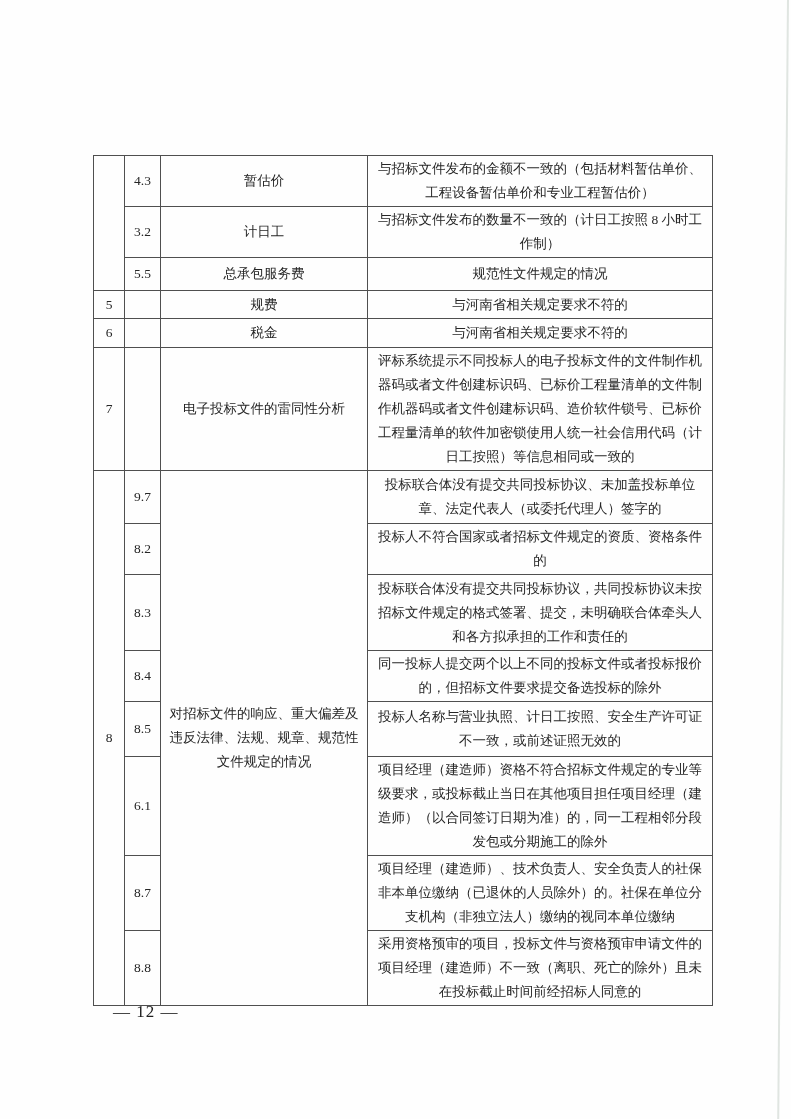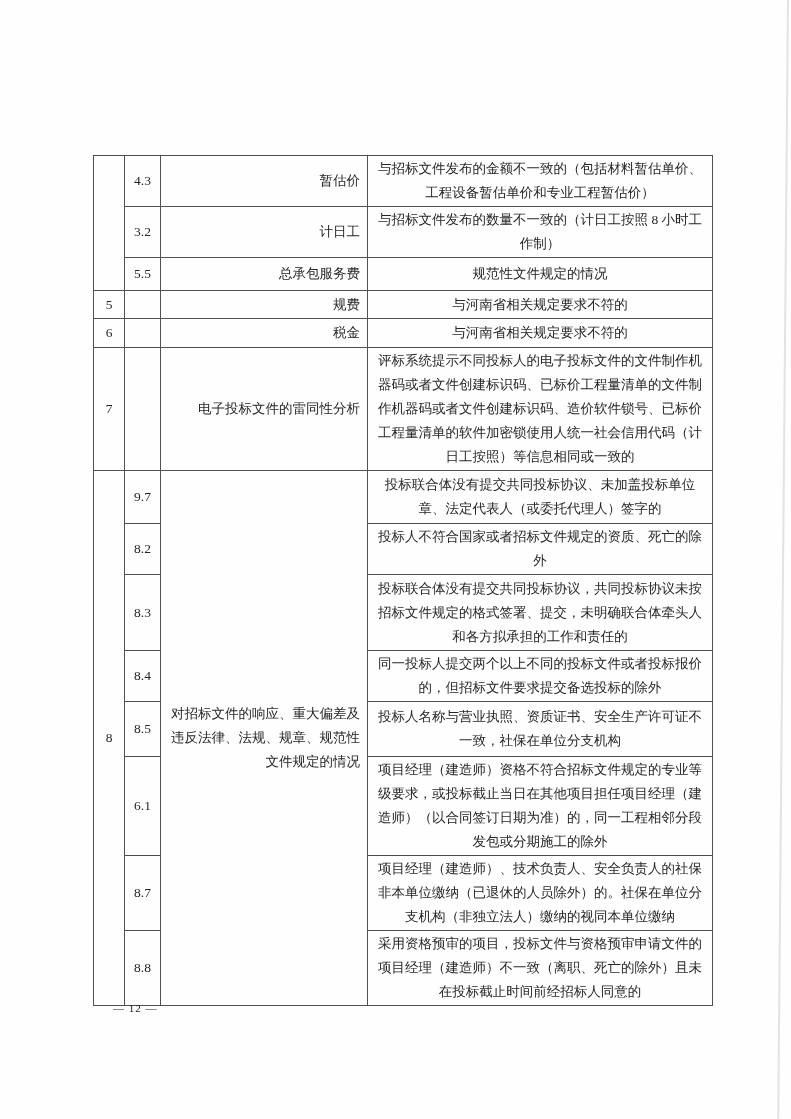--- a/index.html
+++ b/index.html
@@ -17,25 +17,25 @@
     border-collapse:collapse;table-layout:fixed;
   }
   table.review td{
     border:1.5px solid #4f4f4f;
     vertical-align:middle;
     font-size:13.5px;line-height:24px;
     padding:1px 7px;
     overflow:hidden;
   }
   td.num{text-align:center;padding:1px 2px;font-size:13.5px;}
-  td.name{text-align:right;}
+  td.name{text-align:center;}
   td.desc{text-align:center;}
   .page-num{
     position:absolute;left:113px;top:1002px;
-    font-size:11px;letter-spacing:1px;color:#1e1e1e;
+    font-size:17px;letter-spacing:1px;color:#1e1e1e;
     font-family:"Liberation Serif","DejaVu Serif",serif;
   }
 </style>
 </head>
 <body>
 
 <div class="scan-edge"></div>
 
 <table class="review">
   <colgroup>
@@ -80,33 +80,33 @@
       <td class="desc">评标系统提示不同投标人的电子投标文件的文件制作机器码或者文件创建标识码、已标价工程量清单的文件制作机器码或者文件创建标识码、造价软件锁号、已标价工程量清单的软件加密锁使用人统一社会信用代码（计日工按照）等信息相同或一致的</td>
     </tr>
     <tr style="height:53px">
       <td class="num" rowspan="8">8</td>
       <td class="num">9.7</td>
       <td class="name" rowspan="8">对招标文件的响应、重大偏差及违反法律、法规、规章、规范性文件规定的情况</td>
       <td class="desc">投标联合体没有提交共同投标协议、未加盖投标单位章、法定代表人（或委托代理人）签字的</td>
     </tr>
     <tr style="height:43px">
       <td class="num">8.2</td>
-      <td class="desc">投标人不符合国家或者招标文件规定的资质、死亡的除外</td>
+      <td class="desc">投标人不符合国家或者招标文件规定的资质、资格条件的</td>
     </tr>
     <tr style="height:76px">
       <td class="num">8.3</td>
       <td class="desc">投标联合体没有提交共同投标协议，共同投标协议未按招标文件规定的格式签署、提交，未明确联合体牵头人和各方拟承担的工作和责任的</td>
     </tr>
     <tr style="height:47px">
       <td class="num">8.4</td>
       <td class="desc">同一投标人提交两个以上不同的投标文件或者投标报价的，但招标文件要求提交备选投标的除外</td>
     </tr>
     <tr style="height:55px">
       <td class="num">8.5</td>
-      <td class="desc">投标人名称与营业执照、资质证书、安全生产许可证不一致，社保在单位分支机构</td>
+      <td class="desc">投标人名称与营业执照、计日工按照、安全生产许可证不一致，或前述证照无效的</td>
     </tr>
     <tr style="height:98px">
       <td class="num">6.1</td>
       <td class="desc">项目经理（建造师）资格不符合招标文件规定的专业等级要求，或投标截止当日在其他项目担任项目经理（建造师）（以合同签订日期为准）的，同一工程相邻分段发包或分期施工的除外</td>
     </tr>
     <tr style="height:72px">
       <td class="num">8.7</td>
       <td class="desc">项目经理（建造师）、技术负责人、安全负责人的社保非本单位缴纳（已退休的人员除外）的。社保在单位分支机构（非独立法人）缴纳的视同本单位缴纳</td>
     </tr>
     <tr style="height:68px">

